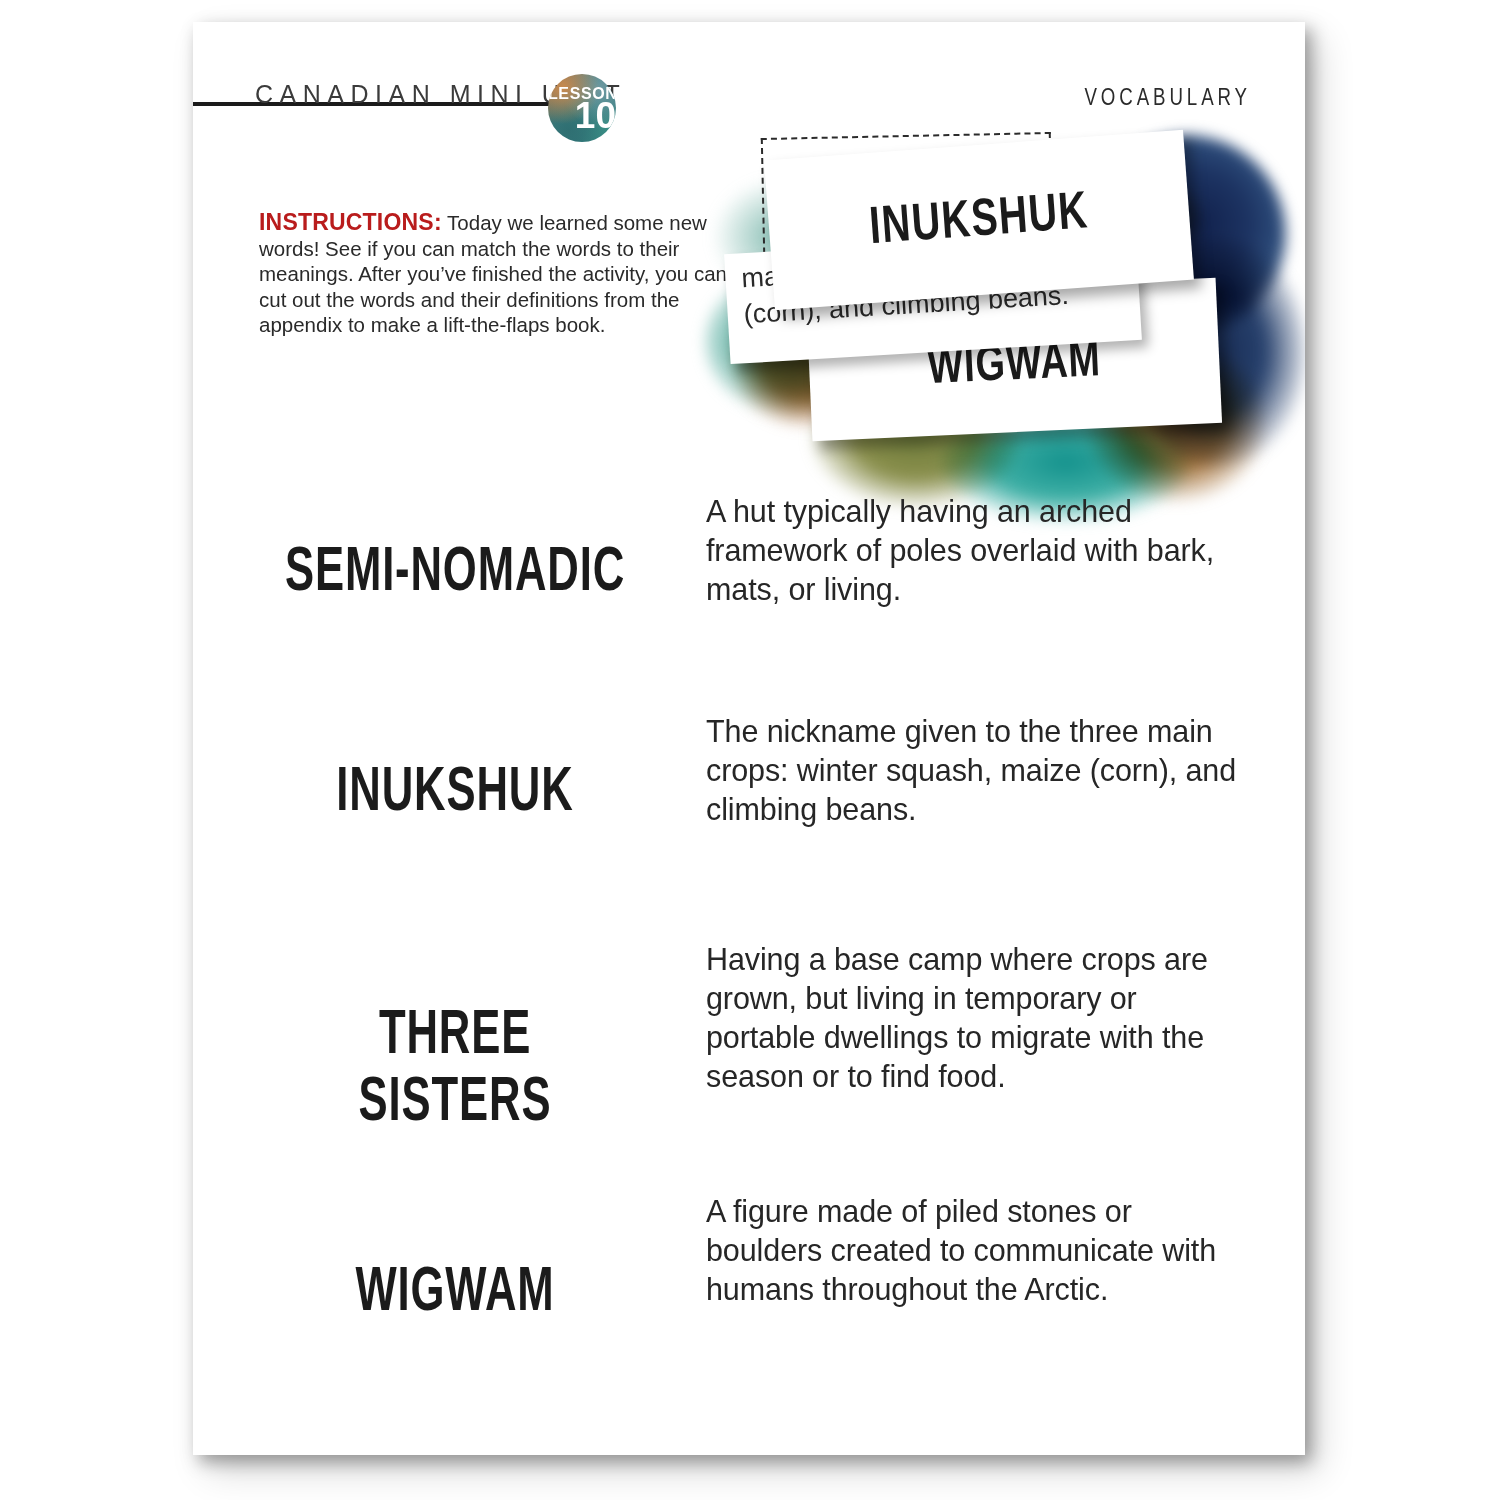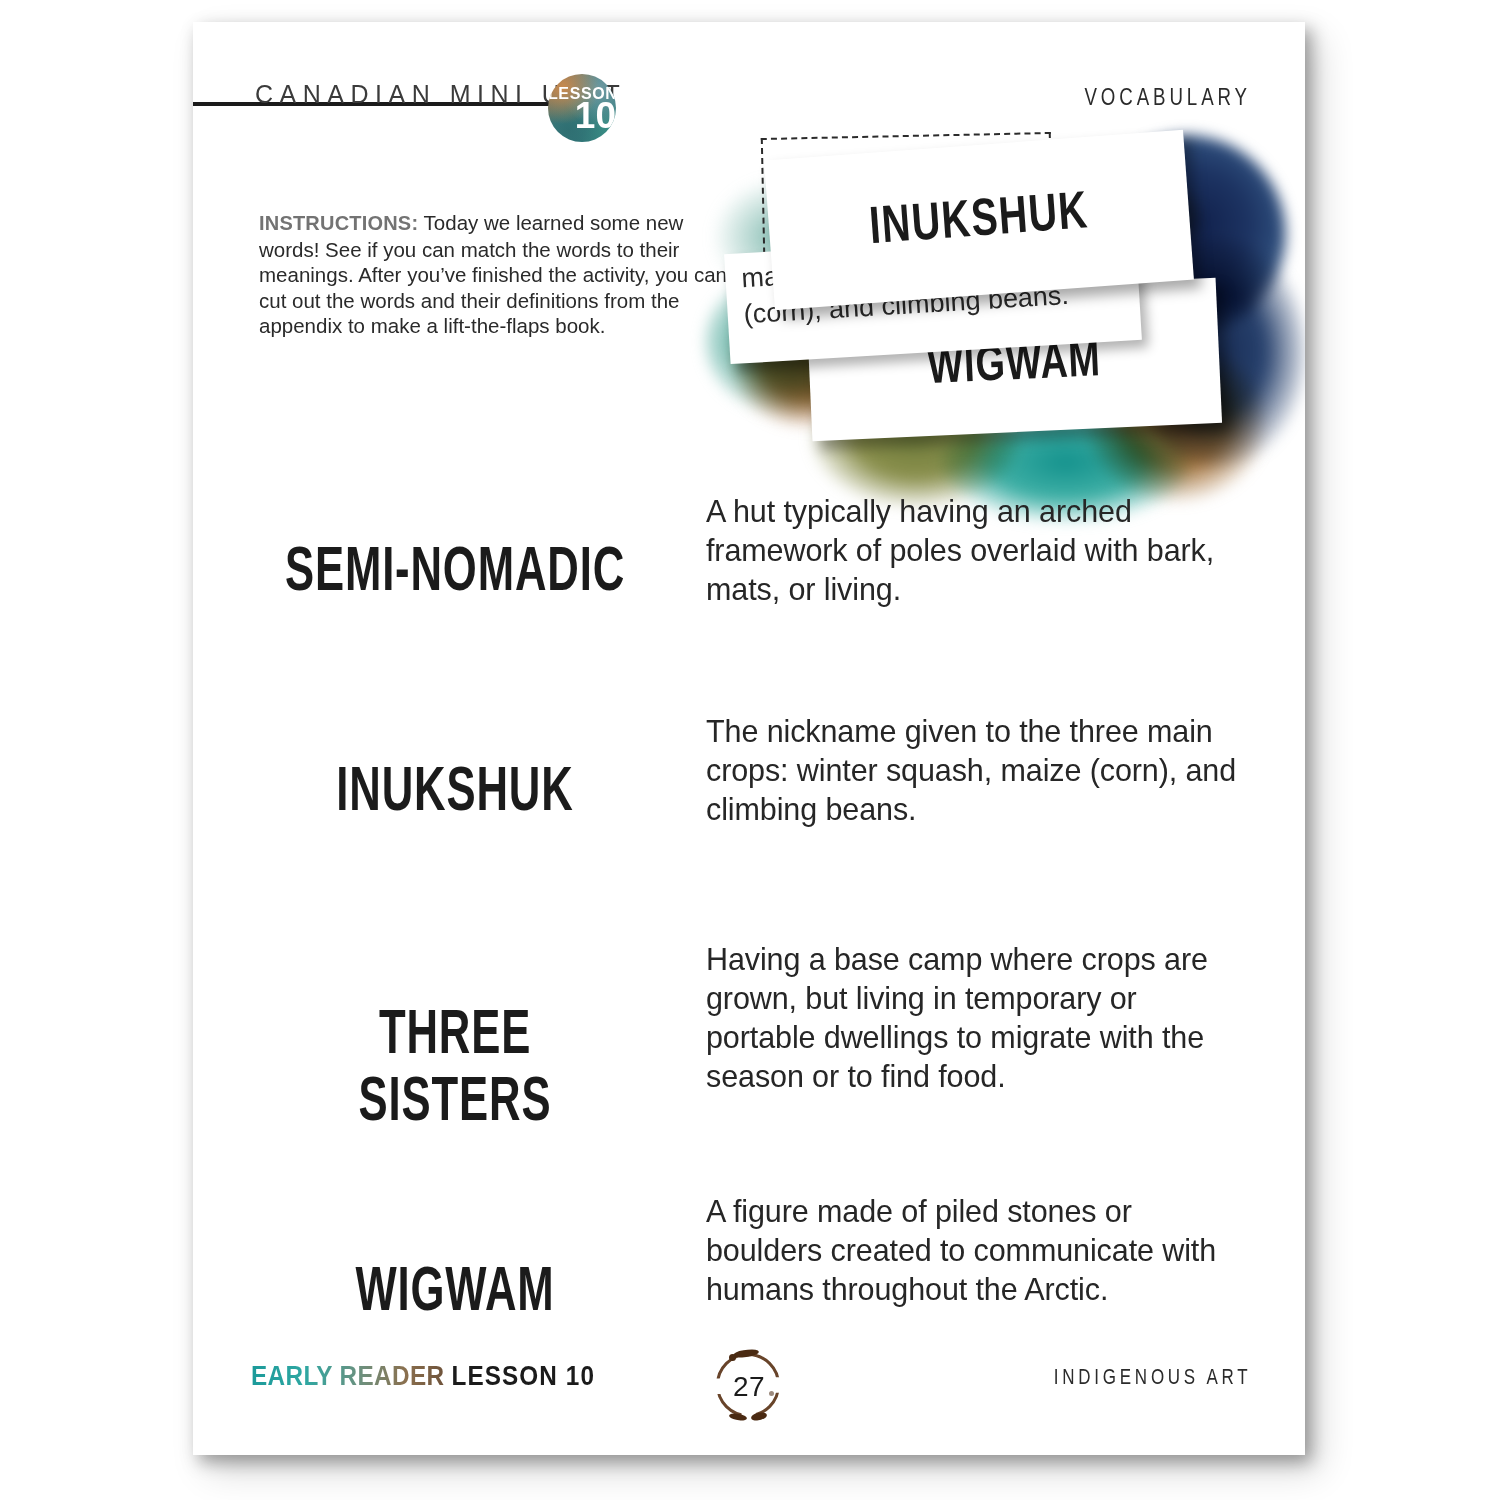--- a/index.html
+++ b/index.html
@@ -136,22 +136,22 @@
     width: 470px;
     font-family: "Liberation Sans", sans-serif;
     font-size: 20.5px;
     line-height: 25.5px;
     color: #2a2a2a;
     font-weight: 300;
   }
   #instructions .lead {
     font-family: "Liberation Sans Narrow", "Liberation Sans", sans-serif;
     font-weight: 700;
-    font-size: 20px;
-    color: #737373;
+    font-size: 23px;
+    color: #b91c1c;
     letter-spacing: 0.2px;
   }
 
   
   #collage {
     position: absolute;
     left: 498px; top: 95px;
     width: 614px; height: 395px;
   }
   .wc {
@@ -417,32 +417,15 @@
     <div class="row" style="top:918px;">
       <div class="term" style="top:69px;">THREE SISTERS</div>
       <div class="definition" style="top:0px;">Having a base camp where crops are grown, but living in temporary or portable dwellings to migrate with the season or to find food.</div>
     </div>
 
     <div class="row" style="top:1170px;">
       <div class="term" style="top:68px;">WIGWAM</div>
       <div class="definition" style="top:0px;">A figure made of piled stones or boulders created to communicate with humans throughout the Arctic.</div>
     </div>
 
-    <div id="footer">
-      <div class="f-left">
-        <span class="f-brand">EARLY READER</span><span class="f-lesson">LESSON 10</span>
-      </div>
-
-      <div id="pagenum-wrap">
-        <div class="ring"></div>
-        <div class="ring-blob rb1"></div>
-        <div class="ring-blob rb2"></div>
-        <div class="ring-blob rb3"></div>
-        <div class="ring-blob rb4"></div>
-        <div class="ring-blob rb5"></div>
-        <div class="pagenum">27</div>
-      </div>
-
-      <div class="f-right">INDIGENOUS ART</div>
-    </div>
 
   </div>
 </div>
 
 </body></html>

